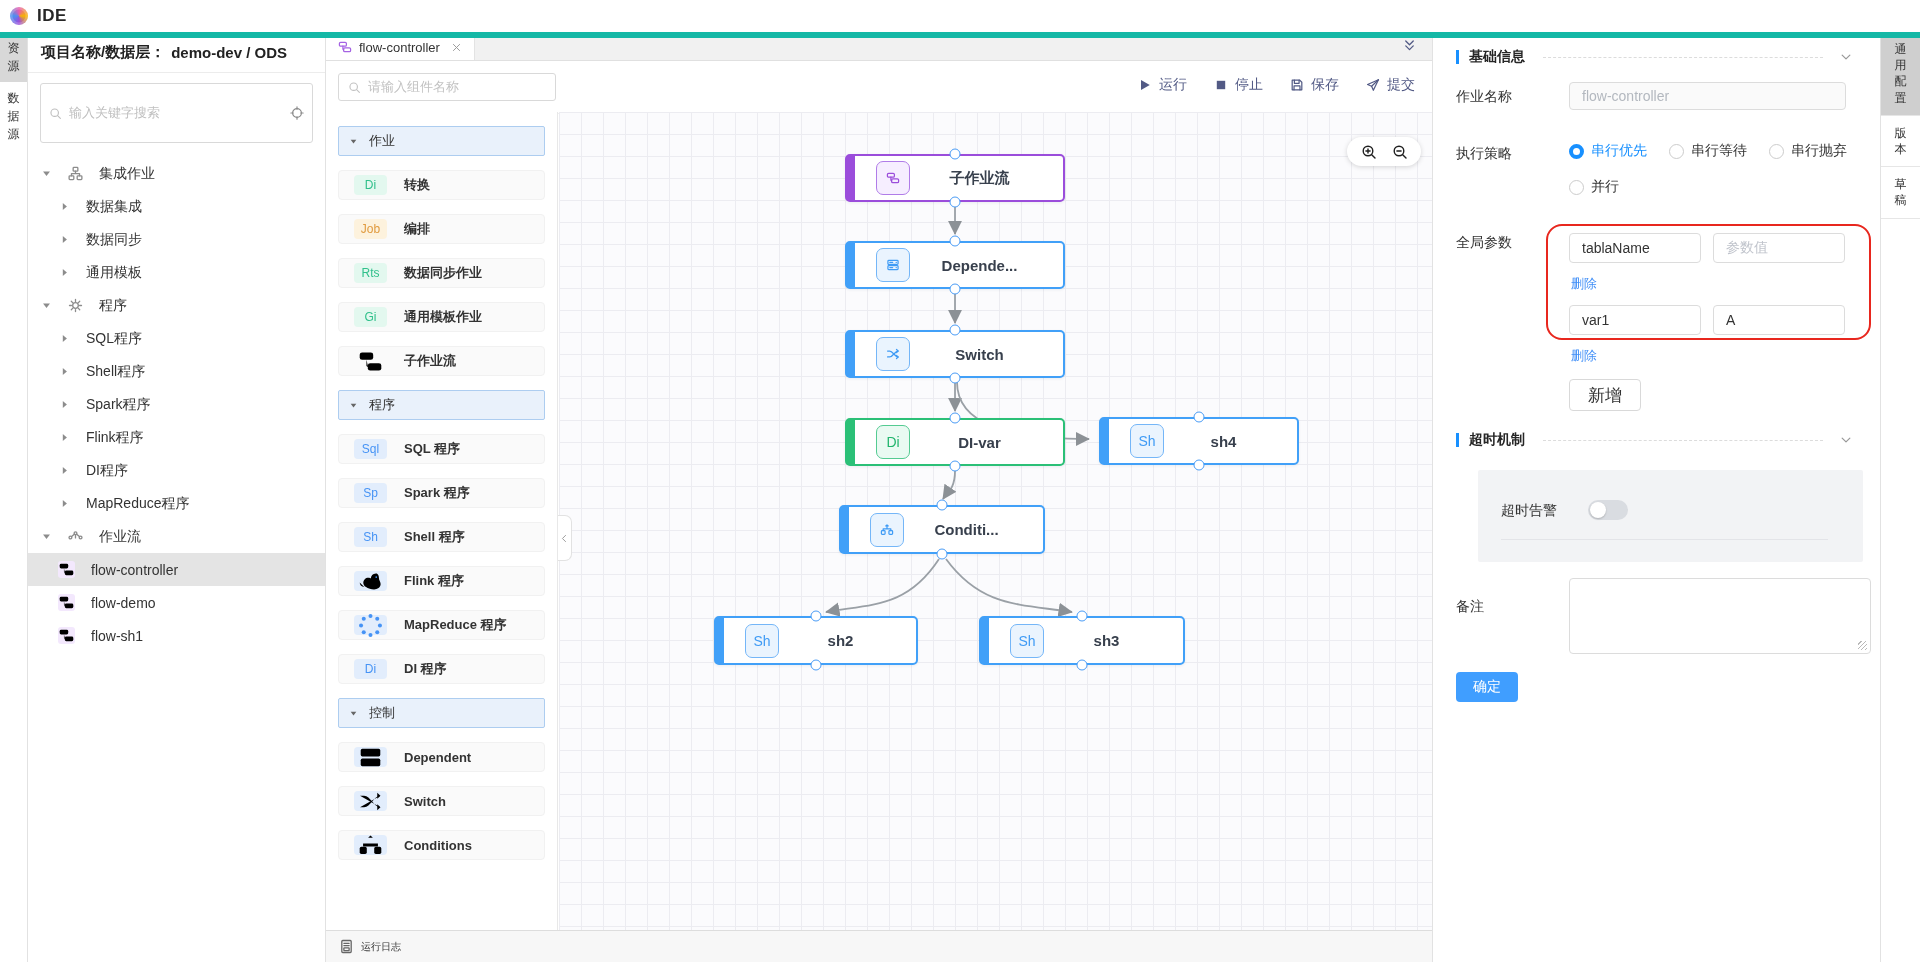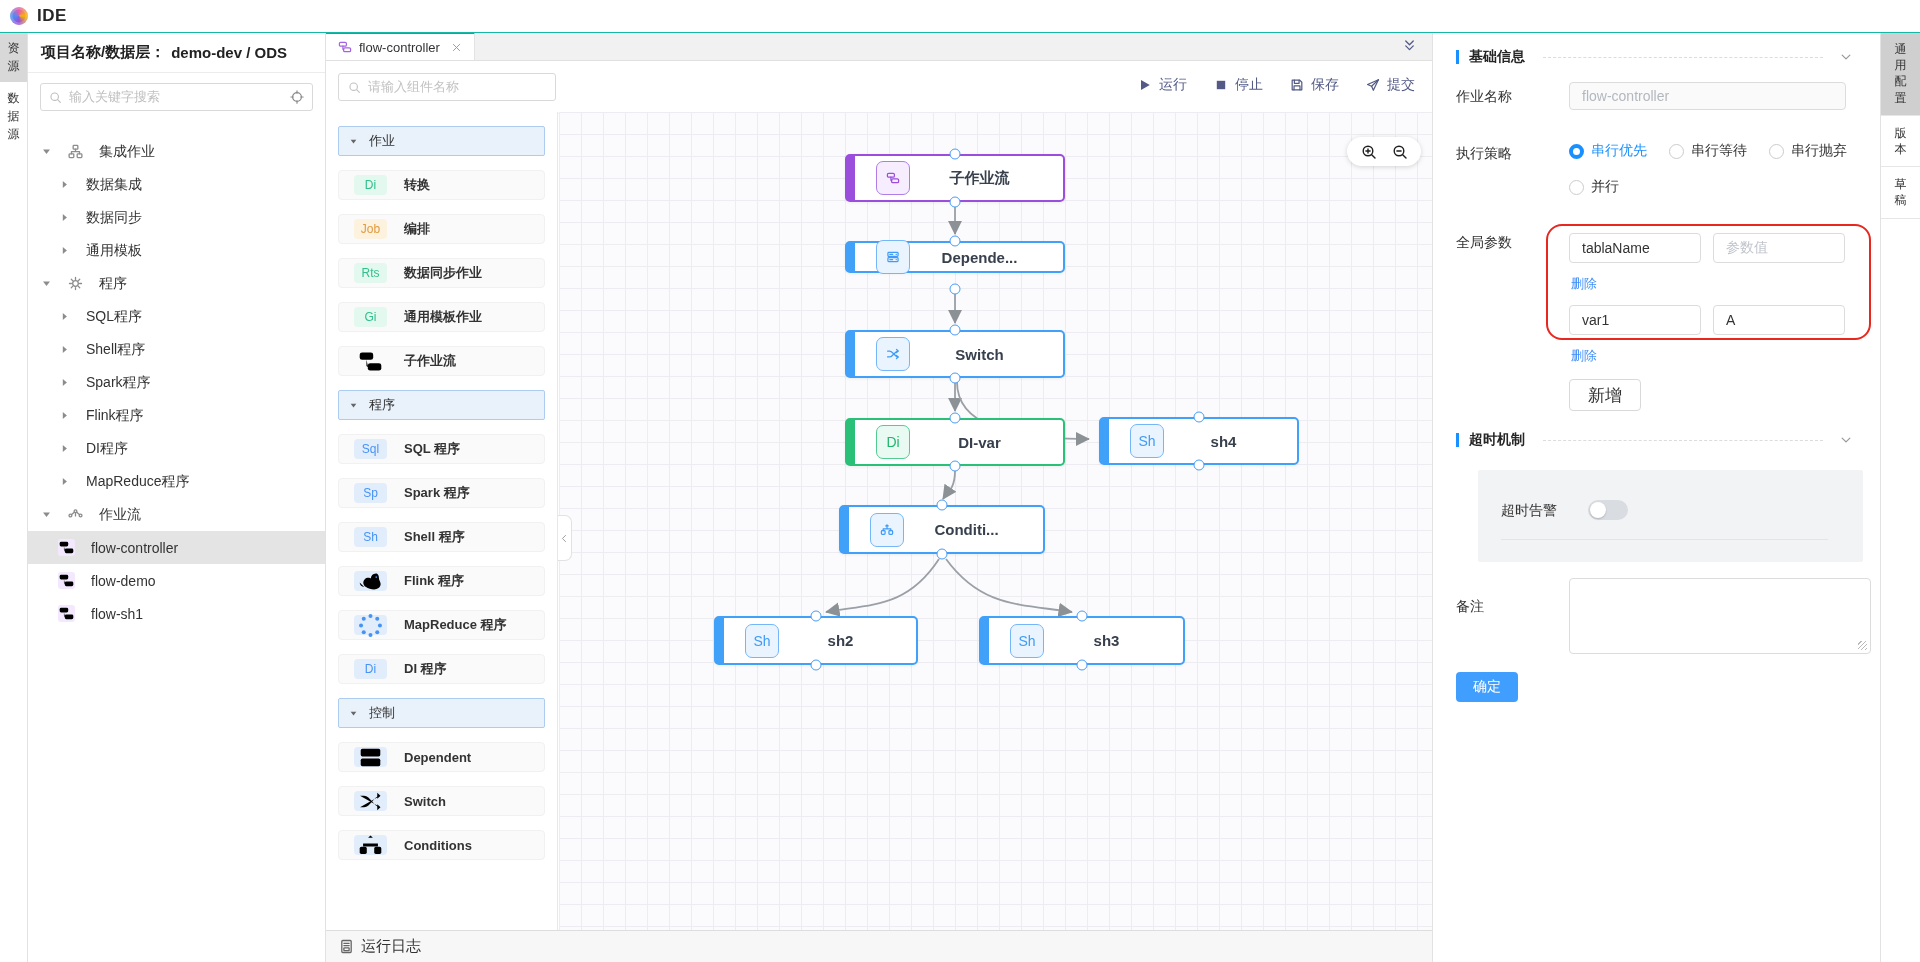--- a/index.html
+++ b/index.html
@@ -2,34 +2,34 @@
 <html><head>
 <meta charset="utf-8">
 <style>
   html,body{margin:0;padding:0}
   body{width:1920px;height:962px;overflow:hidden;background:#fff;
        font-family:"Liberation Sans","DejaVu Sans",sans-serif;font-size:13px;color:#333;position:relative}
   .icn svg{width:1em;height:1em;display:block;stroke:currentColor;fill:none;stroke-width:1.4;stroke-linecap:round;stroke-linejoin:round}
   .icn{display:inline-flex;align-items:center;justify-content:center}
 
   
-  #topbar{position:absolute;left:0;top:0;right:0;height:32px;border-bottom:1px solid #14b8a6;display:flex;align-items:center;gap:9px;padding-left:10px;background:#fff;z-index:20}
+  #topbar{position:absolute;left:0;top:0;right:0;height:32px;border-bottom:6px solid #14b8a6;display:flex;align-items:center;gap:9px;padding-left:10px;background:#fff;z-index:20}
   #logo{width:18px;height:18px;border-radius:50%;background:conic-gradient(#e85aad,#f7b500,#9b4ddb,#4a90f0,#e85aad);box-shadow:inset 0 0 0 2.5px #fff3}
   #app-title{font-size:17px;font-weight:700;color:#262626;letter-spacing:.5px}
 
   
   #left-rail{position:absolute;left:0;top:32px;width:27px;bottom:0;background:#fff;border-right:1px solid #e2e2e2;z-index:10}
   .rail-item{display:flex;justify-content:center;padding:7px 0;cursor:pointer}
   .rail-item span{width:14px;word-break:break-all;line-height:1.5;text-align:center;font-size:12px;color:#333}
   .rail-item.sel{background:#d8d8d8}
 
   
   #explorer{position:absolute;left:28px;top:32px;width:297px;bottom:0;background:#fff;border-right:1px solid #e2e2e2;z-index:9}
   #explorer-header{height:40px;display:flex;align-items:center;gap:6px;padding:0 13px;font-size:15px;font-weight:700;color:#222;border-bottom:1px solid #ececec;white-space:nowrap}
-  #explorer-search{margin:10px 12px 24px;height:26px;border:1px solid #d9d9d9;border-radius:3px;display:flex;align-items:center;gap:7px;padding:0 8px}
+  #explorer-search{margin:10px 12px 14px;height:26px;border:1px solid #d9d9d9;border-radius:3px;display:flex;align-items:center;gap:7px;padding:16px 8px}
   #explorer-search .ph{color:#bfbfbf;font-size:13px;flex:1}
   #explorer-search .icn{color:#bfbfbf;font-size:13px}
   #explorer-search .icn.right{color:#8c8c8c;font-size:14px}
   .tree-row{height:33px;display:flex;align-items:center;gap:16px;font-size:14px;color:#333;cursor:pointer;padding-left:12px}
   .tree-row.d1{padding-left:30px}
   .tree-row.sel{background:#e4e4e4}
   .tree-row .caret{font-size:11px;color:#8c8c8c;width:12px}
   .tree-row .t-icn{font-size:15px;color:#8c8c8c}
   .flow-badge{width:17px;height:17px;border-radius:3px;background:#f3e8fd;color:#a563e3;display:flex;align-items:center;justify-content:center;font-size:13px}
 
@@ -70,21 +70,21 @@
   .node-icon{width:32px;height:32px;margin-left:21px;border-radius:7px;display:flex;align-items:center;justify-content:center;font-size:14px;flex:none}
   .node.blue .node-icon{border:1px solid #74b6f8;background:#eaf4fe;color:#3f9bf5}
   .node.purple .node-icon{border:1px solid #b07ce8;background:#f6eeff;color:#9b4ddb}
   .node.green .node-icon{border:1px solid #54cb92;background:#e9faf2;color:#21b56d}
   .node-label{flex:1;text-align:center;font-size:15px;font-weight:700;color:#38404d;margin-right:14px}
   .port{position:absolute;width:9px;height:9px;border-radius:50%;background:#fff;border:1.6px solid #4a9cf6;transform:translate(-50%,-50%);z-index:4}
   #zoom-pill{position:absolute;left:788px;top:25px;width:74px;height:29px;background:#fff;border-radius:15px;box-shadow:0 1px 5px rgba(0,0,0,.16);display:flex;align-items:center;justify-content:center;gap:15px;color:#1f1f1f;z-index:6}
   #zoom-pill .icn{font-size:16px;cursor:pointer}
 
   
-  #bottom-bar{position:absolute;left:0;right:0;bottom:0;height:32px;box-sizing:border-box;background:#f7f7f7;border-top:1px solid #ddd;display:flex;align-items:center;gap:7px;padding:0 13px;font-size:15px;color:#333}
+  #bottom-bar{position:absolute;left:0;right:0;bottom:0;height:32px;box-sizing:border-box;background:#f7f7f7;border-top:1px solid #ddd;display:flex;align-items:center;gap:7px;padding:0 13px;font-size:10px;color:#333}
   #bottom-bar .icn{font-size:15px;color:#666}
 
   
   #inspector{position:absolute;left:1432px;top:32px;width:448px;bottom:0;background:#fff;border-left:1px solid #e2e2e2;z-index:8}
   .sec-head{position:absolute;left:23px;right:28px;height:20px;display:flex;align-items:center}
   .sec-head .bar{width:3px;height:14px;background:#1890ff;margin-right:10px}
   .sec-head .t{font-weight:700;font-size:14px;color:#262626}
   .sec-head .dash{flex:1;border-top:1px dashed #dcdcdc;margin:0 16px 0 18px}
   .sec-head .icn{color:#999;font-size:14px;cursor:pointer}
   .ins-label{position:absolute;left:23px;font-size:14px;color:#333}
@@ -542,21 +542,21 @@
           <svg viewBox="0 0 16 16">
             <rect x="1.6" y="2.6" width="8" height="4.4" rx="1.4"></rect>
             <rect x="6.4" y="9" width="8" height="4.4" rx="1.4"></rect>
             <path d="M5.6 7v3.2a1 1 0 0 0 1 1"></path>
           </svg>
         </span>
         <span class="node-label">子作业流</span>
       </div>
       <span class="port" style="left: 396px; top: 42px;"></span>
       <span class="port" style="left: 396px; top: 90px;"></span>
-      <div class="node blue" style="left: 286px; top: 129px; width: 220px; height: 32px;">
+      <div class="node blue" style="left: 286px; top: 129px; width: 220px; height: 48px;">
         <span class="node-icon icn">
           <svg viewBox="0 0 16 16">
             <rect x="2.2" y="2.8" width="11.6" height="4.6" rx="1"></rect>
             <rect x="2.2" y="8.6" width="11.6" height="4.6" rx="1"></rect>
             <path d="M4.4 5.1h3.2M4.4 10.9h3.2M11.6 5.1h.2M11.6 10.9h.2"></path>
           </svg>
         </span>
         <span class="node-label">Depende...</span>
       </div>
       <span class="port" style="left: 396px; top: 129px;"></span>

